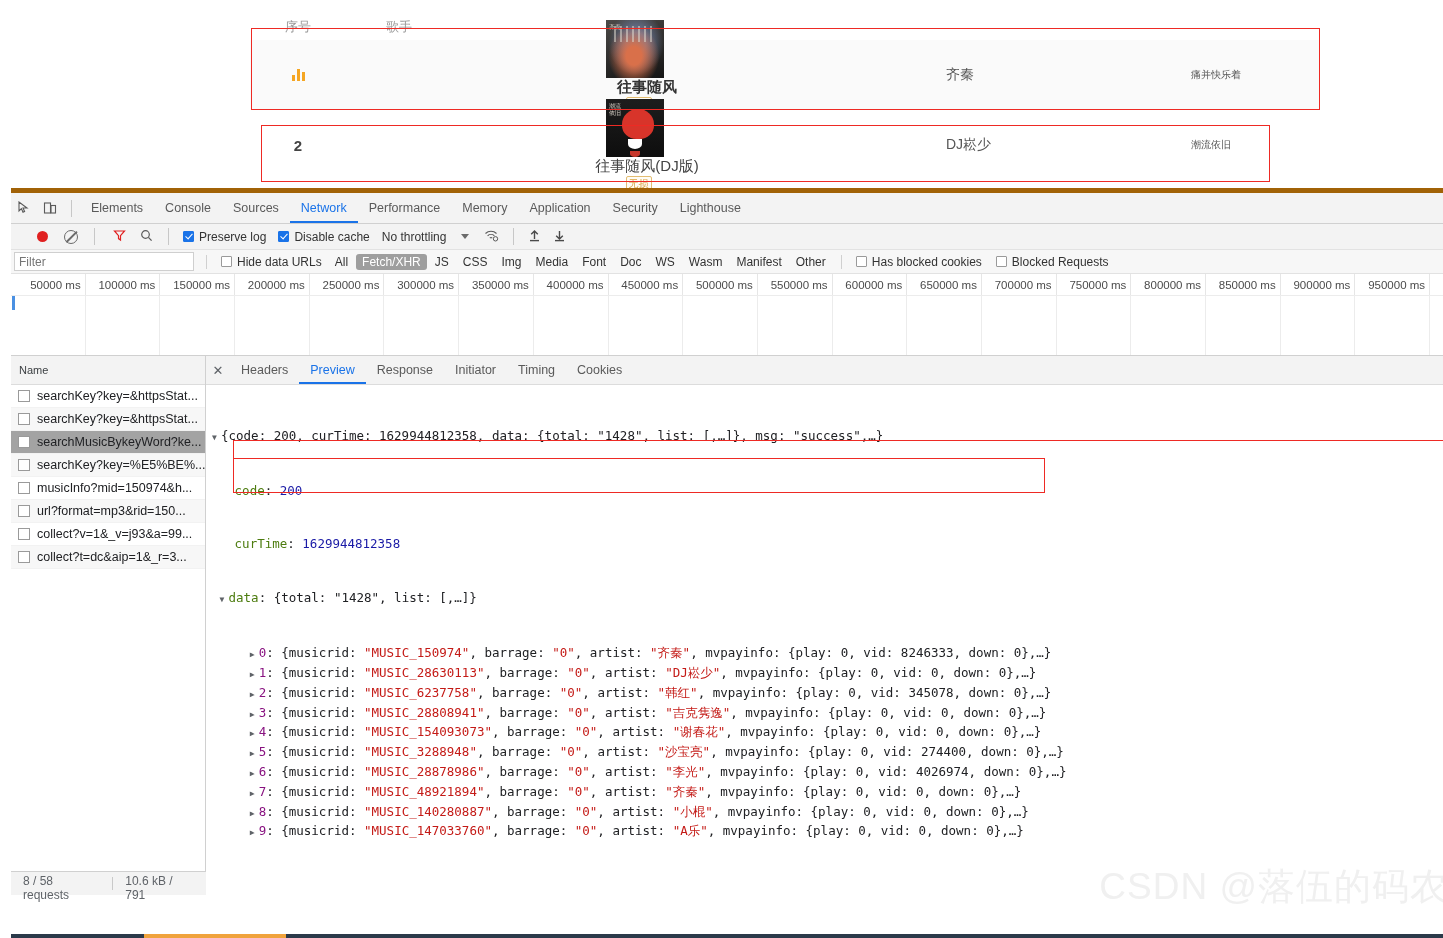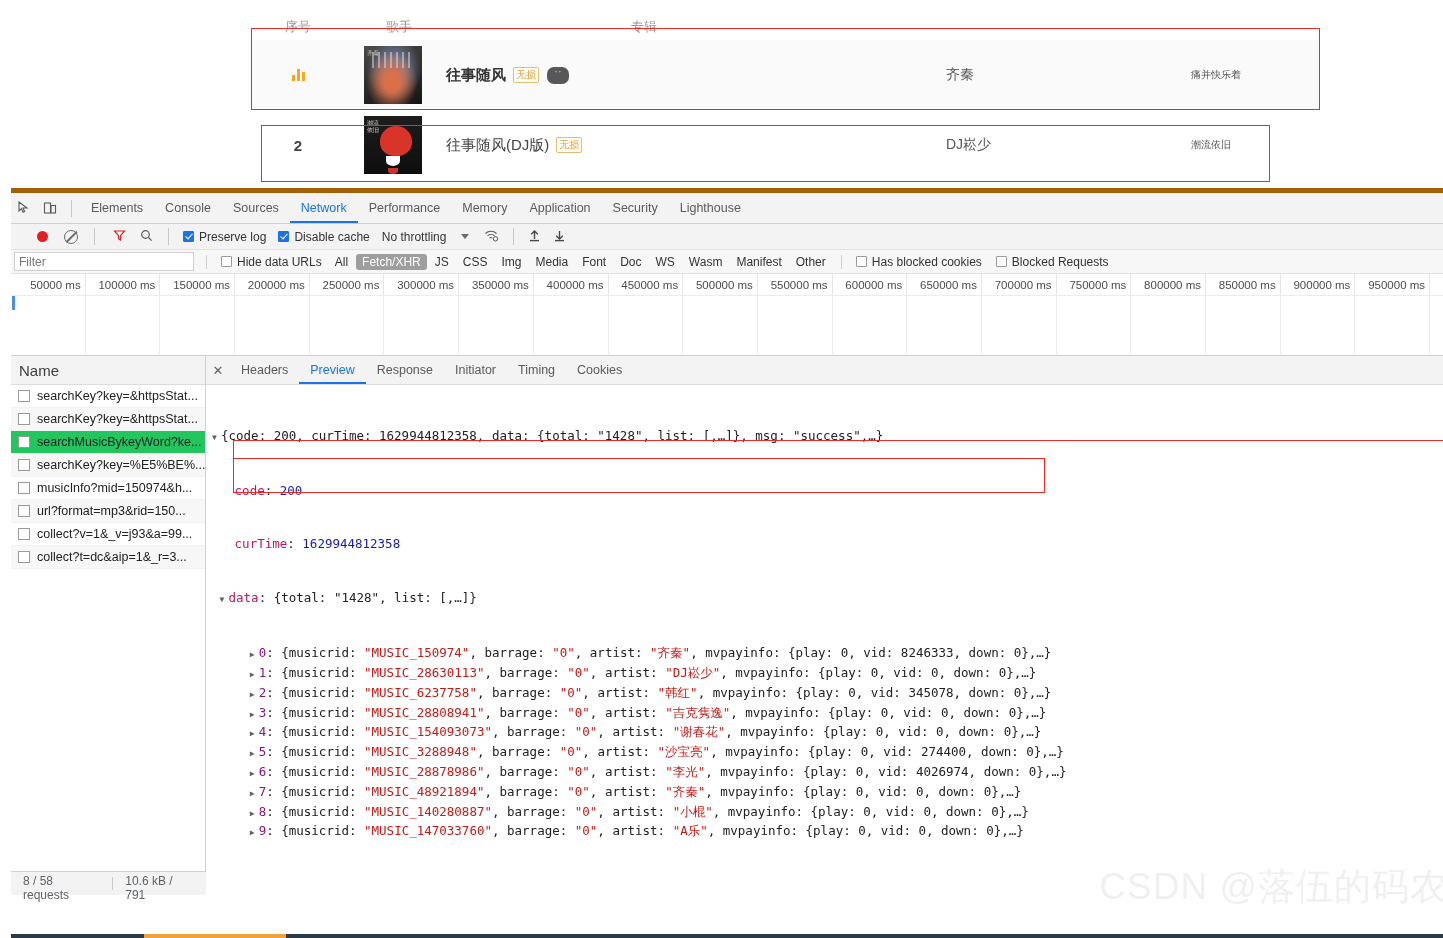--- a/index.html
+++ b/index.html
@@ -19,21 +19,21 @@
   .mh-idx { width:96px; text-align:center; }
   .mh-song { width:560px; padding-left:18px; }
   .mh-artist { width:230px; text-align:left; padding-left:40px;}
   .mh-album { width:184px; text-align:left; padding-left:55px;}
   .music-row { display:flex; align-items:center; height:70px; }
   .music-row.alt { background:#fafafa; }
   .mr-idx { width:96px; text-align:center; font-size:15px; color:#444; font-weight:bold; }
   .bars-icon { display:inline-flex; align-items:flex-end; height:14px; gap:2px; }
   .bars-icon i { display:block; width:3px; background:#f5a623; }
   .bars-icon i:nth-child(1){height:6px;} .bars-icon i:nth-child(2){height:12px;} .bars-icon i:nth-child(3){height:9px;}
-  .mr-song { width:560px; display:flex; align-items:center; padding-left:18px; }
+  .mr-song { width:560px; display:flex; align-items:center; padding-left:18px;flex-direction:column; }
   .cover { width:58px; height:58px; flex:none; border:0; position:relative; overflow:hidden; }
   .cover.c1 { background:
       radial-gradient(ellipse at 48% 62%, #d9704a 0 18%, rgba(217,112,74,0) 60%),
       radial-gradient(ellipse at 52% 40%, #6d7b9b 0 22%, rgba(109,123,155,0) 65%),
       linear-gradient(160deg,#4c4a48 0%,#2c2b2a 55%,#141414 100%); }
   .cover.c1::after { content:""; position:absolute; left:8px; top:6px; width:42px; height:16px;
       background:repeating-linear-gradient(90deg, rgba(220,215,205,.55) 0 2px, transparent 2px 6px); }
   .cover.c2 { background:linear-gradient(180deg,#1d1d1d 0%,#0e0e0e 100%); }
   .cover.c2::before { content:""; position:absolute; left:16px; top:10px; width:32px; height:30px;
       border-radius:50% 50% 45% 45%; background:#d8342a; }
@@ -85,40 +85,40 @@
   .ruler-labels { height:22px; display:flex; border-bottom:1px solid #ececec; }
   .rl { width:74.7px; flex:none; border-right:1px solid #e6e6e6; font-size:11.5px; color:#4b4b4b;
       display:flex; align-items:center; justify-content:flex-end; padding-right:4px; }
   .ruler-body { height:59px; display:flex; }
   .rb { width:74.7px; flex:none; border-right:1px solid #ececec; }
   .ruler-cursor { position:absolute; left:1px; top:22px; width:3px; height:14px; background:#4a90e2; }
 
   .dt-split { display:flex; height:auto; }
   .pane-names { width:195px; flex:none; border-right:1px solid #d0d0d0; background:#fff; position:relative; }
   .names-head { height:29px; border-bottom:1px solid #dcdcdc; display:flex; align-items:center;
-      padding-left:8px; background:#f3f3f3; color:#3c4043; font-size:15px; }
+      padding-left:8px; background:#f3f3f3; color:#3c4043; font-size:11px; }
   .name-row { height:23px; display:flex; align-items:center; padding-left:7px; gap:7px; font-size:12.5px; color:#202124;
       border-bottom:1px solid #f2f2f2; white-space:nowrap; overflow:hidden; }
   .name-row.odd { background:#f7f7f7; }
-  .name-row.sel { background:#22c55e; }
+  .name-row.sel { background:#a3a3a3; }
   .namecbx { width:12px;height:12px;border:1px solid #9a9a9a;background:#fff;flex:none; }
 
   .pane-detail { flex:1; position:relative; background:#fff; }
   .detail-tabs { height:29px; display:flex; align-items:center; border-bottom:1px solid #dcdcdc; background:#f3f3f3; }
   .dclose { width:24px; text-align:center; color:#5f6368; font-size:13px; }
   .dtab { padding:0 11px; height:28px; line-height:28px; color:#5a5a5a; font-size:12.5px; }
   .dtab.active { color:#1a73e8; border-bottom:2px solid #1a73e8; }
 
   .json-view { padding:6px 0 0 6px; font-family:"DejaVu Sans Mono", monospace; font-size:12.5px;
       line-height:17.8px; color:#202124; white-space:pre; position:relative; height:510px; overflow:hidden; }
   .jrow { white-space:pre; }
   .tri { display:inline-block; width:9px; color:#5f6368; }
   .tri.open::before { content:"\25BC"; font-size:8px; }
   .tri.closed::before { content:"\25B6"; font-size:8px; }
-  .k { color:#be185d;margin-top:48px; }
+  .k { color:#4d7c0f;margin-top:48px; }
   .kk { color:#202124; }
   .num { color:#1a1aa6; }
   .str { color:#c41a16; }
   .pun { color:#202124; }
   .idx { color:#881280; }
 
   .dt-status { position:absolute; left:0; bottom:0; width:195px; height:24px; border-top:1px solid #d0d0d0;
       background:#f3f3f3; display:flex; align-items:center; font-size:12px; color:#5f6368; }
   .st-item { padding:0 12px;margin-top:8px; }
   .st-div { width:1px; height:13px; background:#c9c9c9; }

